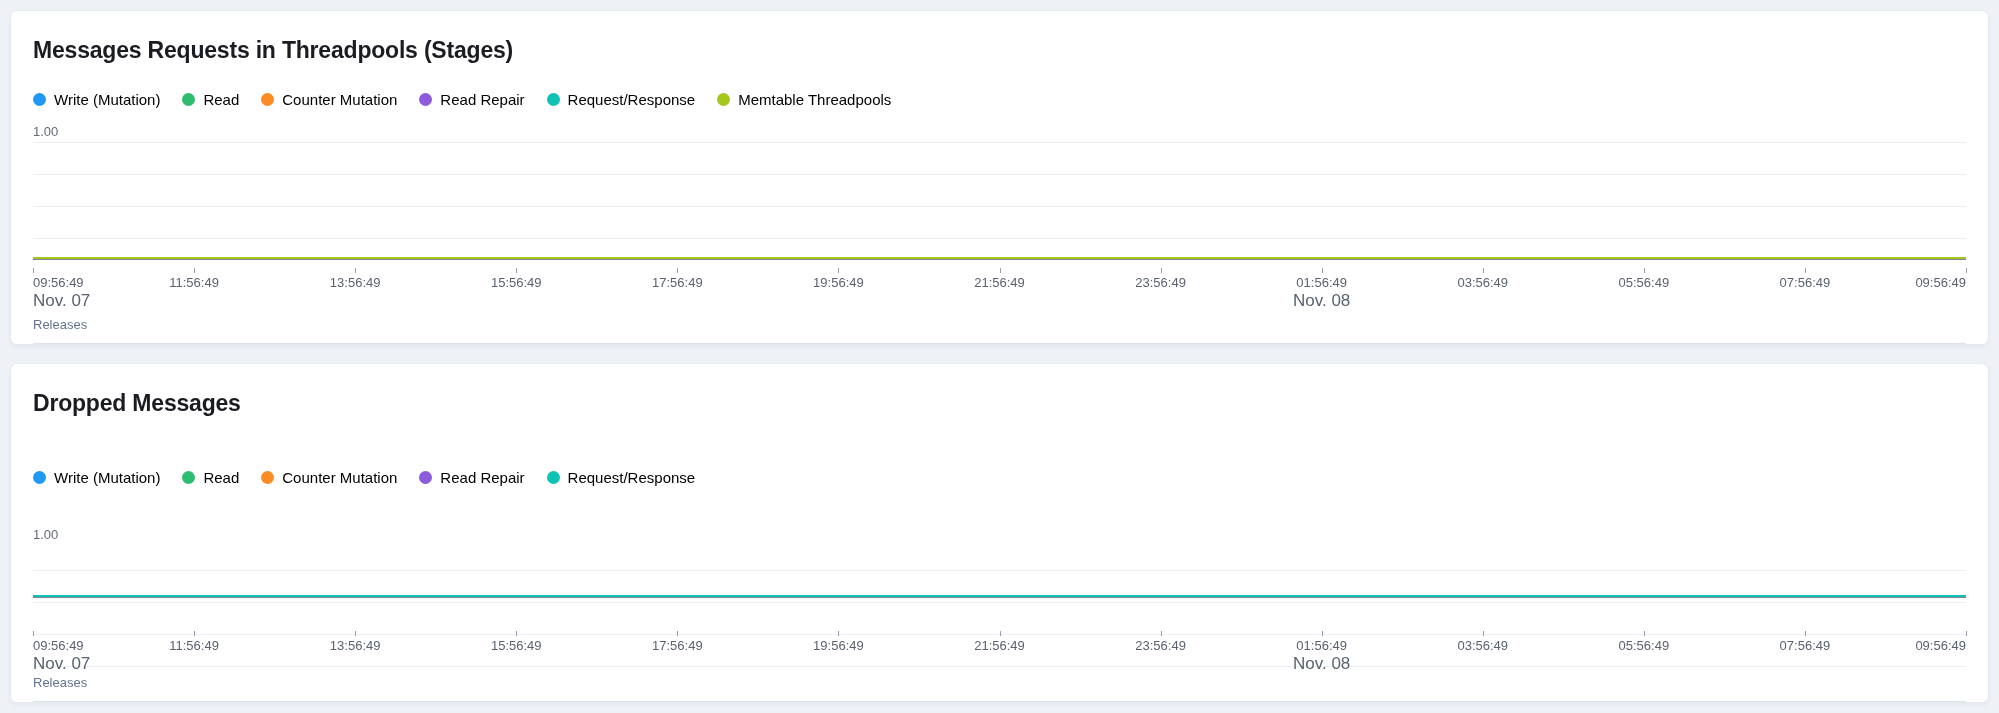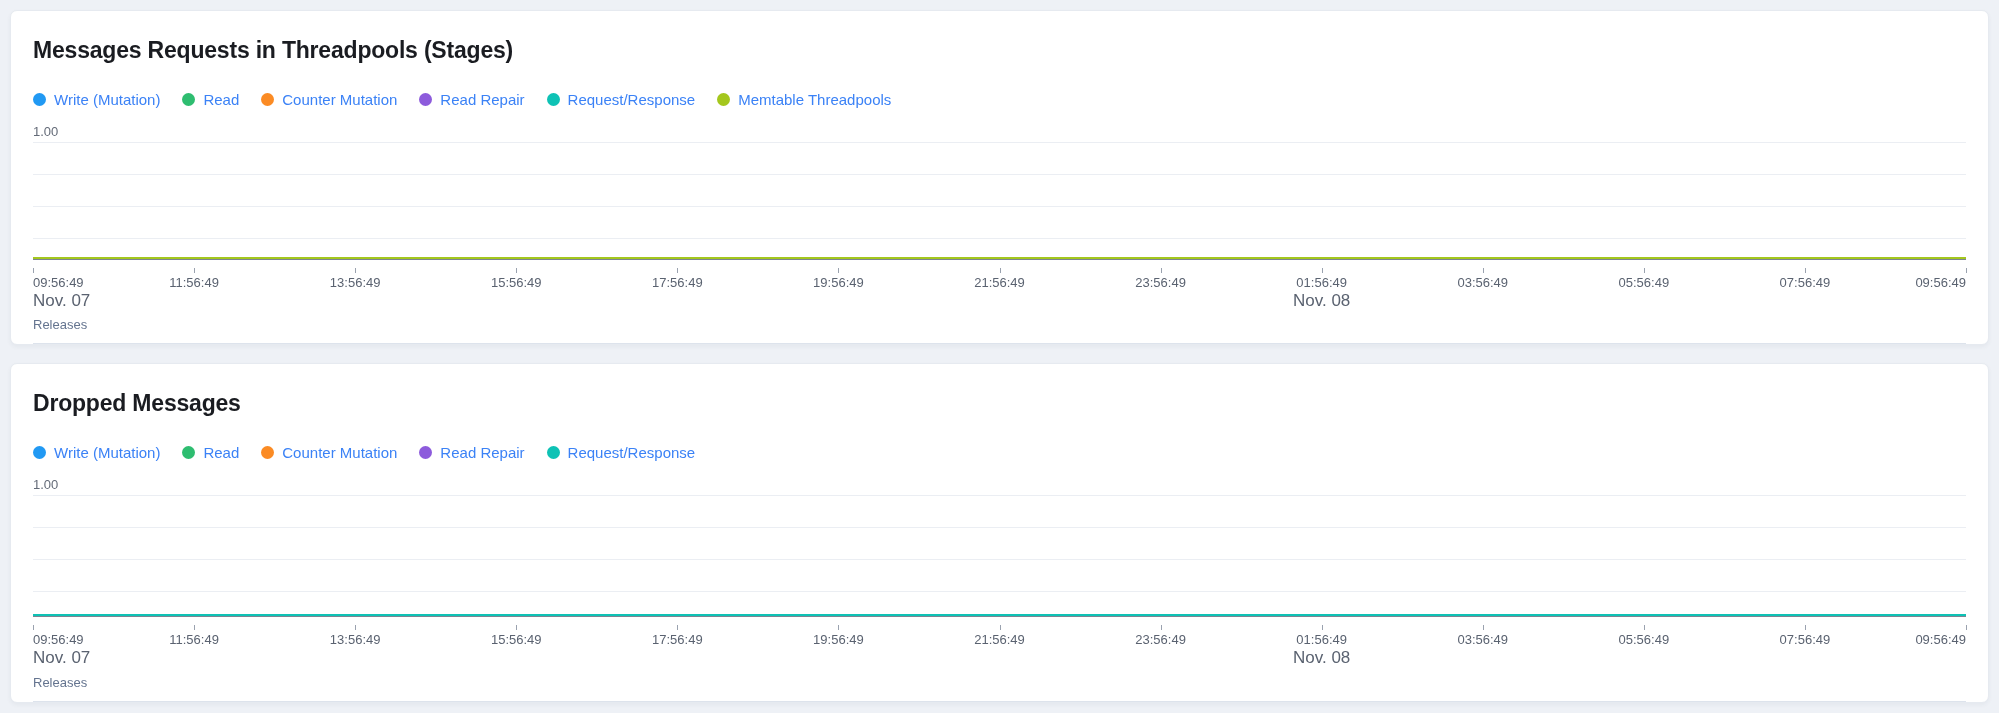--- a/index.html
+++ b/index.html
@@ -14,21 +14,21 @@
     background:#ffffff;
     border:1px solid #e6eaf0;
     border-radius:7px;
     box-shadow:0 2px 4px rgba(45,60,80,0.05);
     box-sizing:border-box;
     padding:22px 16px 0 16px;
     display:flex;
     flex-direction:column;
   }
   .panel.first{margin-top:10px;height:335px;}
-  .panel.second{margin-top:18px;height:340px;}
+  .panel.second{margin-top:18px;height:340px;gap:25px;}
   .panel-title{
     margin:4px 0 0 6px;
     font-size:23px;
     font-weight:700;
     color:#1a1c21;
     letter-spacing:-0.2px;
   }
   .legend{
     display:flex;
     align-items:center;
@@ -41,21 +41,21 @@
     align-items:center;
     gap:8px;
     cursor:pointer;
   }
   .legend-dot{
     width:13px;height:13px;border-radius:50%;
     flex:0 0 auto;
   }
   .legend-label{
     font-size:15px;
-    color:#3b82f6;
+    color:#000000;
     white-space:nowrap;
   }
   .ylabel{
     margin:16px 0 3px 6px;
     font-size:13px;
     color:#646b78;
   }
   .plot{
     position:relative;
     height:128px;

